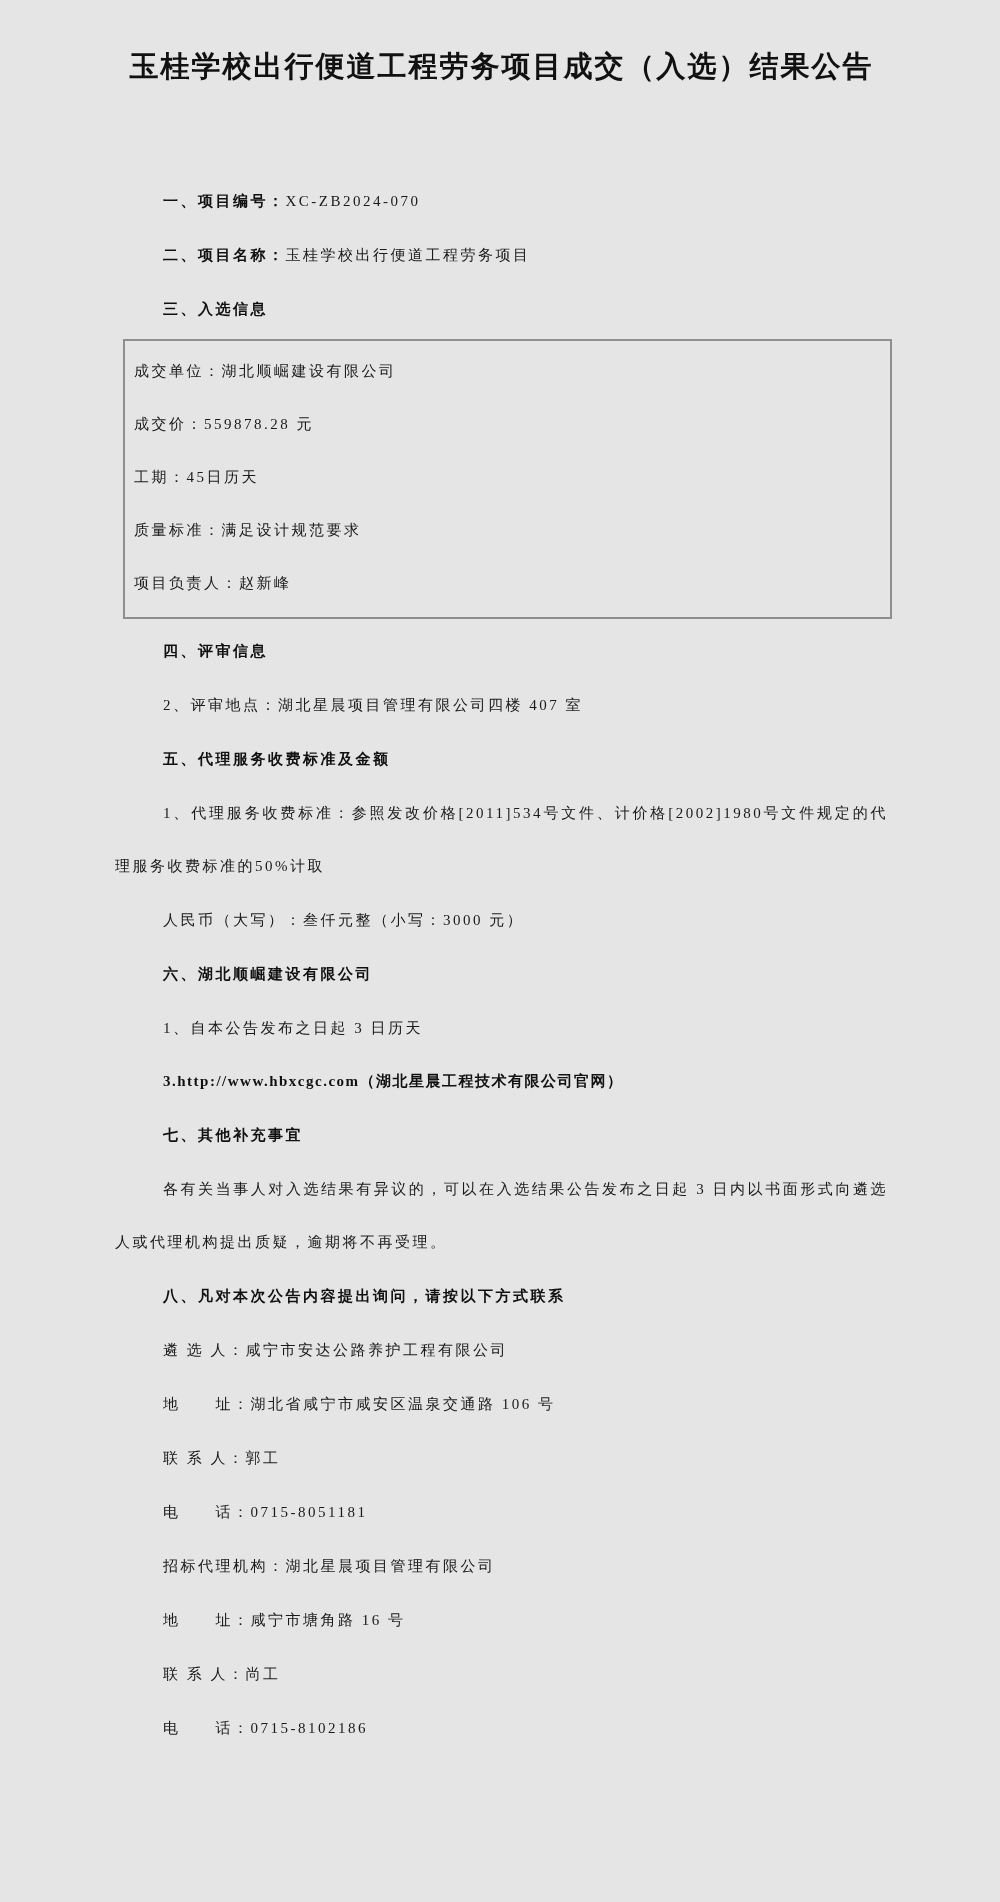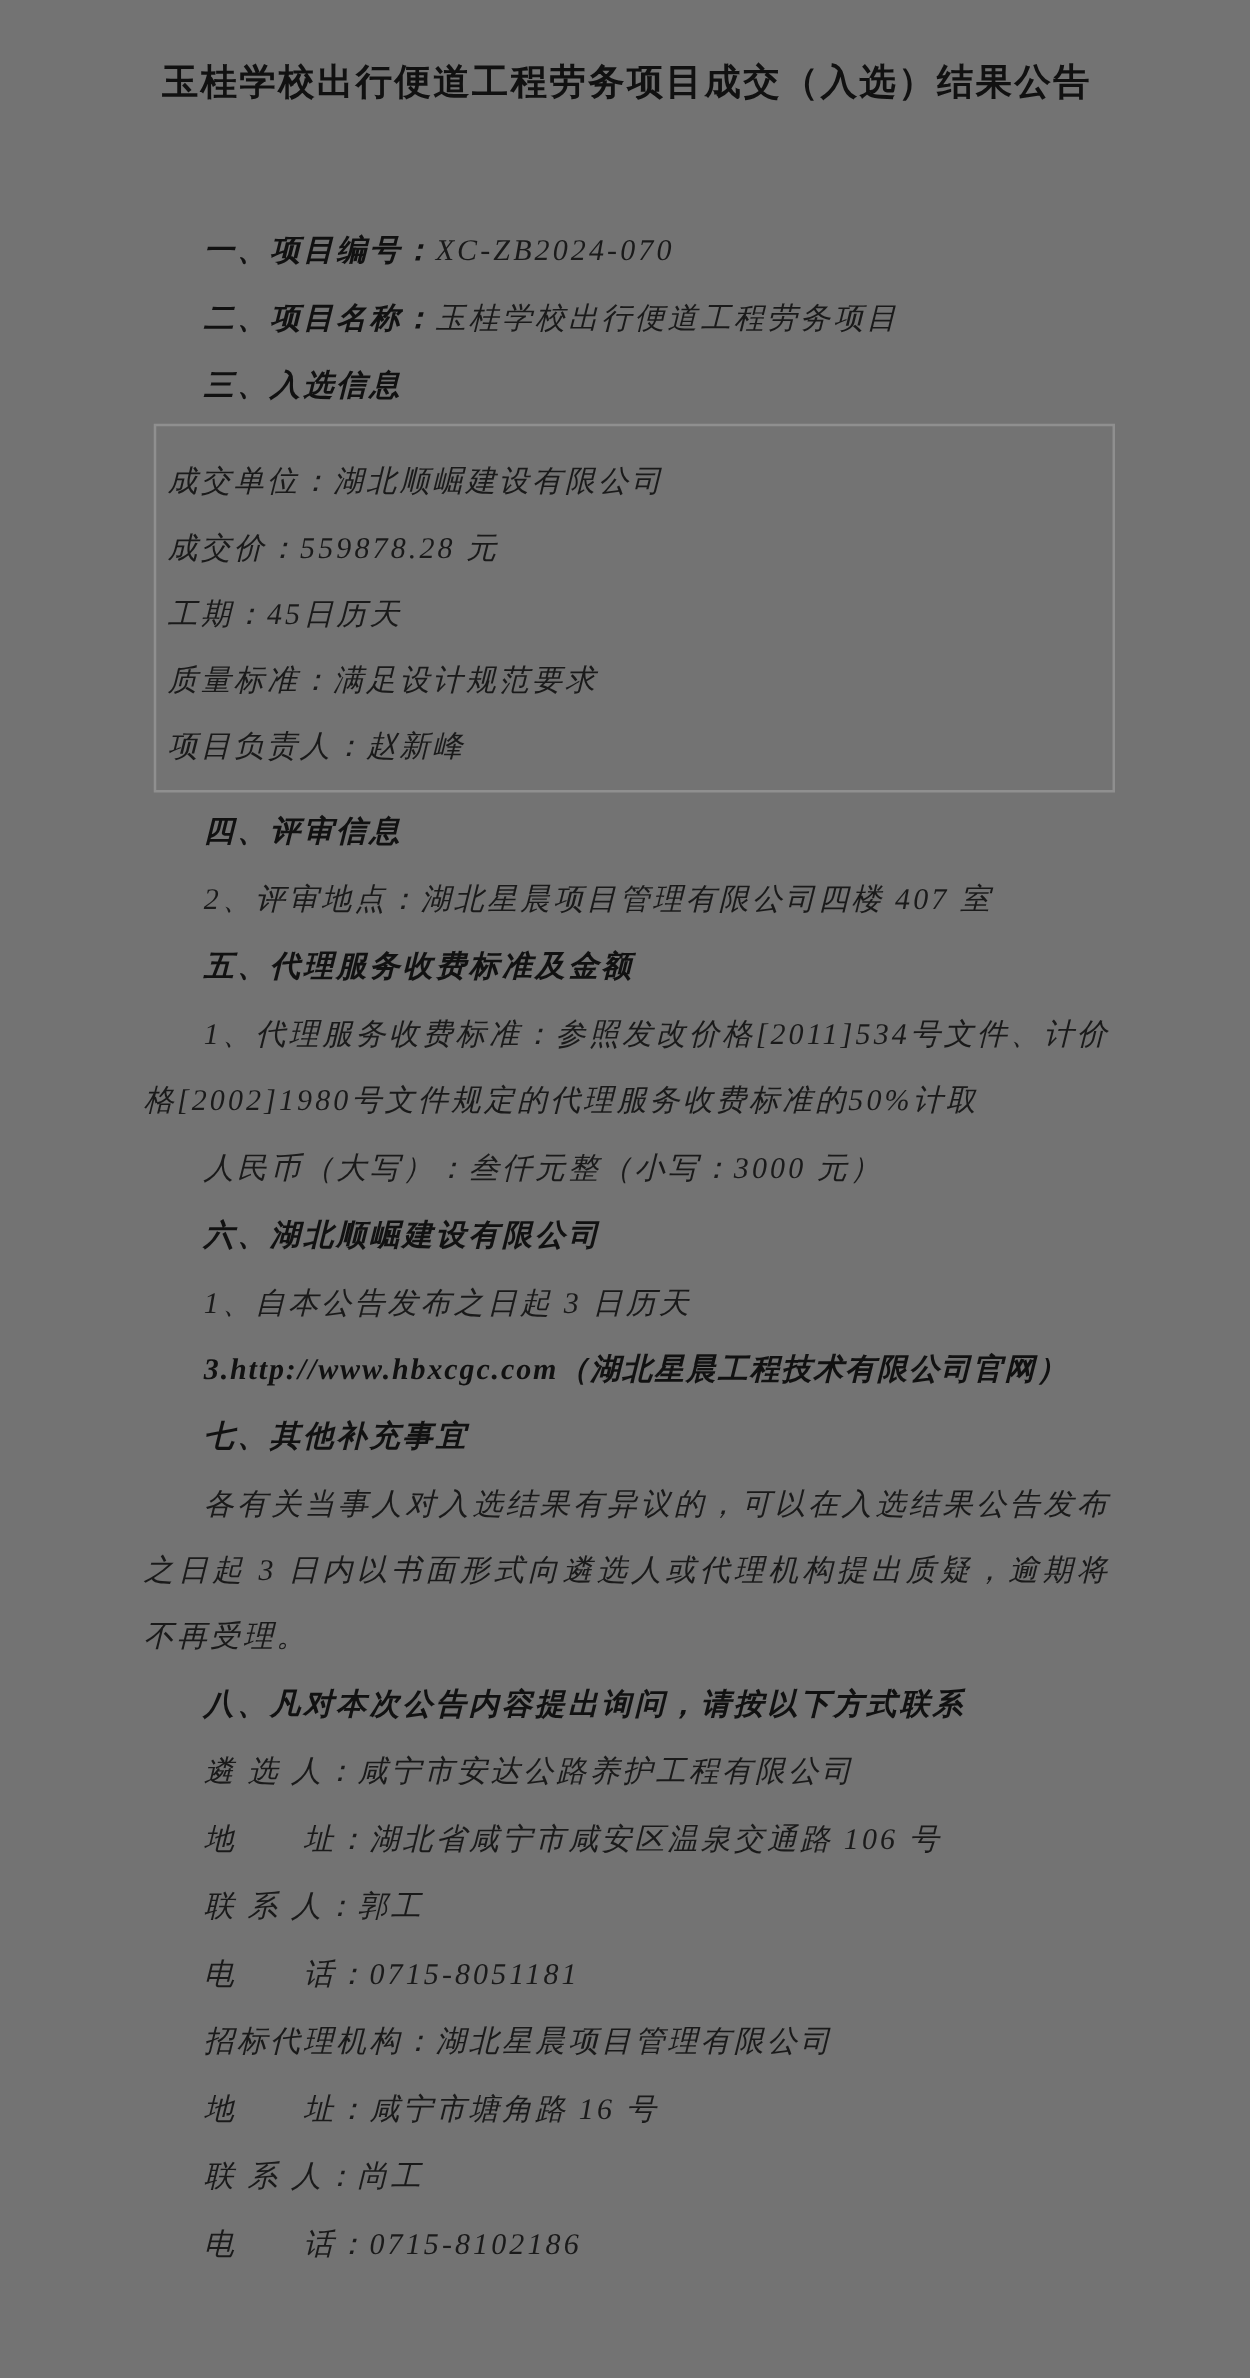--- a/index.html
+++ b/index.html
@@ -13,60 +13,59 @@
     overflow: hidden;
     color: #1a1a1a;
     font-family: "Liberation Serif", serif;
     box-sizing: border-box;
   }
   .page {
     width: 1000px;
     height: 1902px;
     box-sizing: border-box;
     padding: 43px 112px 0 115px;
-    background: #737373;
+    background: #e5e5e5;
   }
   .doc-title {
     margin: 0 0 85px 0;
     text-align: center;
     font-family: "Liberation Sans", sans-serif;
     font-weight: bold;
     font-size: 29px;
     line-height: 46px;
     letter-spacing: 2px;
     color: #111111;
     white-space: nowrap;
   }
   .para {
     margin: 0;
-    font-size: 24px;
+    font-size: 15px;
     line-height: 53px;
     letter-spacing: 2.5px;
     text-indent: 48px;
     text-align: justify;
     white-space: pre-wrap;
     color: #1a1a1a;
-    font-style: italic;
   }
   .para .lead {
     font-family: "Liberation Sans", sans-serif;
     font-weight: bold;
     color: #111111;
   }
   .para.url-line .lead {
     font-family: "Liberation Serif", serif;
     font-weight: bold;
     letter-spacing: 1.5px;
   }
   .info-box {
     box-sizing: border-box;
     border: 2px solid #8f8f8f;
     margin: 3px 0 5px 8px;
     width: 769px;
-    padding: 19px 12px 7px 9px;
+    padding: 4px 12px 7px 9px;
   }
   .info-box .para {
     text-indent: 0;
     text-align: left;
   }
   section.flow { display: block; }
 </style>
 </head>
 <body>
 

